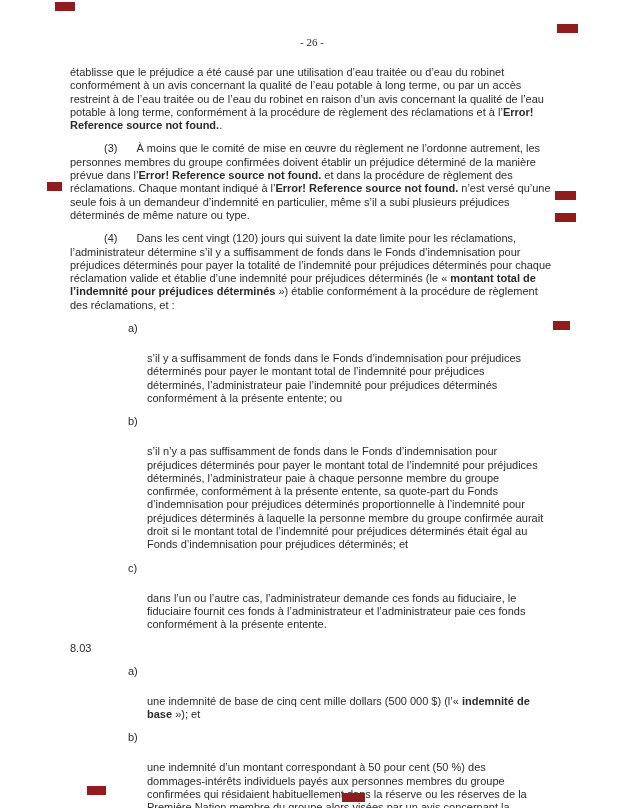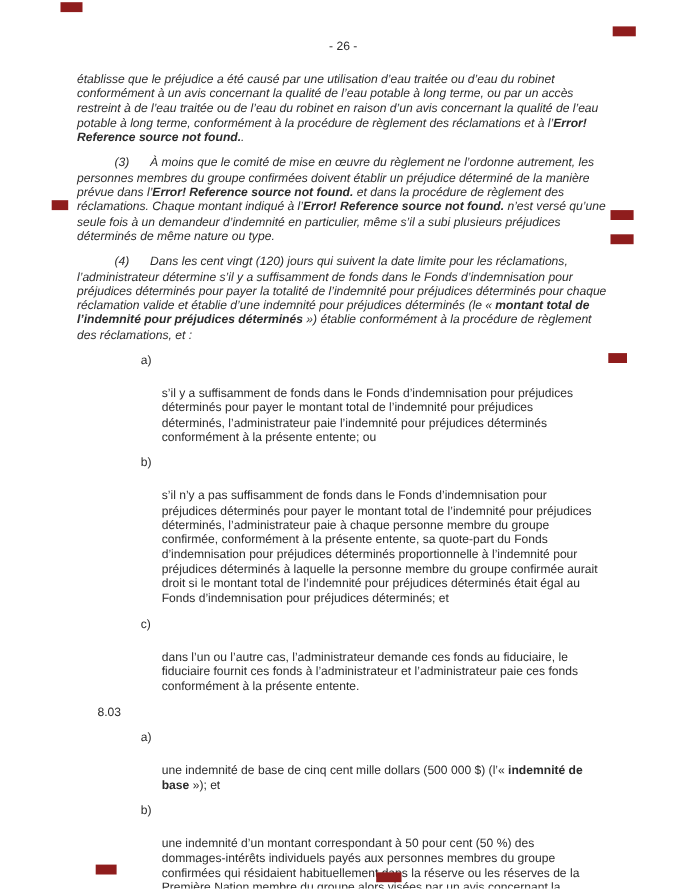--- a/index.html
+++ b/index.html
@@ -13,45 +13,45 @@
     width: 624px; height: 808px;
     overflow: hidden;
     background: #ffffff;
   }
   .page-number {
     position: absolute;
     top: 36px; left: 0; width: 624px;
     text-align: center;
     font-size: 11px;
     color: #2b2b2b;
+    font-family: Liberation Serif, serif;
   }
   .doc {
     position: absolute;
     left: 70px; top: 66px;
     width: 488px;
     font-size: 11px;
     line-height: 13.3px;
     color: #2b2b2b;
     text-align: left;
   }
-  .para { margin: 0 0 10px 0; font-style: italic; }
+  .para { margin: 0 0 10px 0; }
   .numbered { text-indent: 34px; }
   .pnum { display: inline; }
   .tab { display: inline-block; width: 19px; }
   b { font-weight: bold; }
   .li {
     display: flex;
     margin: 0 0 10px 58px;
   }
   .li-label { width: 19px; flex: none; }
   .li-text { width: 398px; margin-top: 30px; }
   .heading {
     display: flex;
     margin: 0 0 10px -0px;
-    text-align: right;
   }
   .hnum { width: 40px; flex: none; }
   .htitle { font-weight: bold; }
   .red-mark {
     position: absolute;
   }
 </style>
 </head>
 <body>
 

